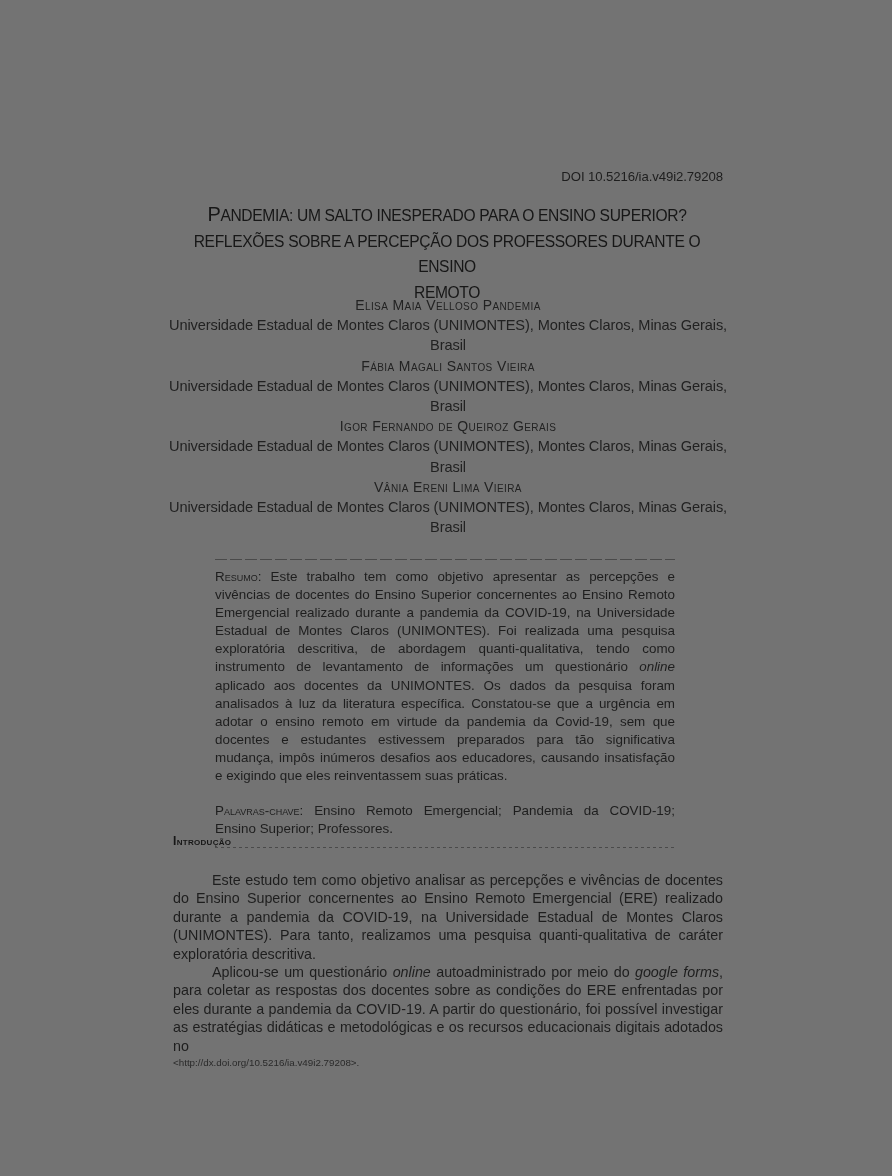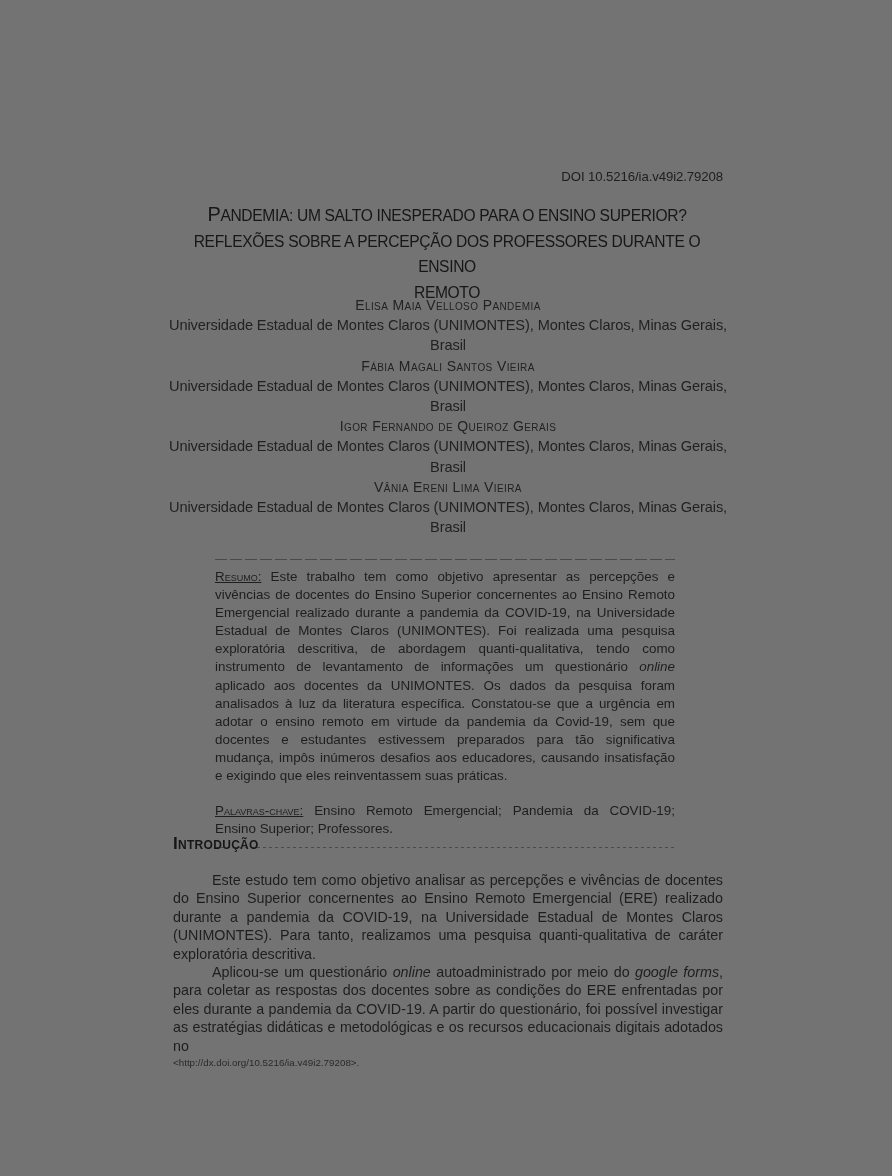--- a/index.html
+++ b/index.html
@@ -78,27 +78,26 @@
     background: repeating-linear-gradient(to right, #4a4a4a 0 3px, transparent 3px 6px);
   }
   .abstract p {
     margin: 0;
   }
   .abstract .keywords {
     margin-top: 17px;
   }
   .sc {
     font-variant: small-caps;
-    text-decoration: underline;
   }
   .intro-heading {
     position: absolute;
     top: 834px;
     left: 173px;
-    font-size: 17px;
+    font-size: 12px;
     font-weight: 700;
     font-variant: small-caps;
     letter-spacing: 0.3px;
     color: #171717;
   }
   .intro {
     position: absolute;
     top: 871px;
     left: 173px;
     width: 550px;

